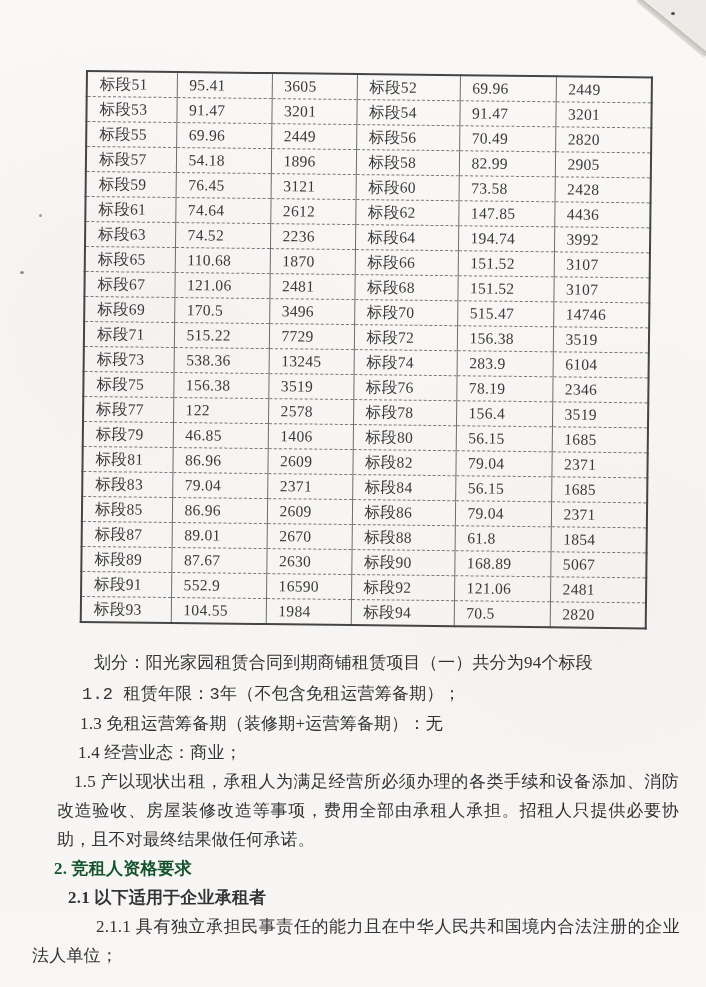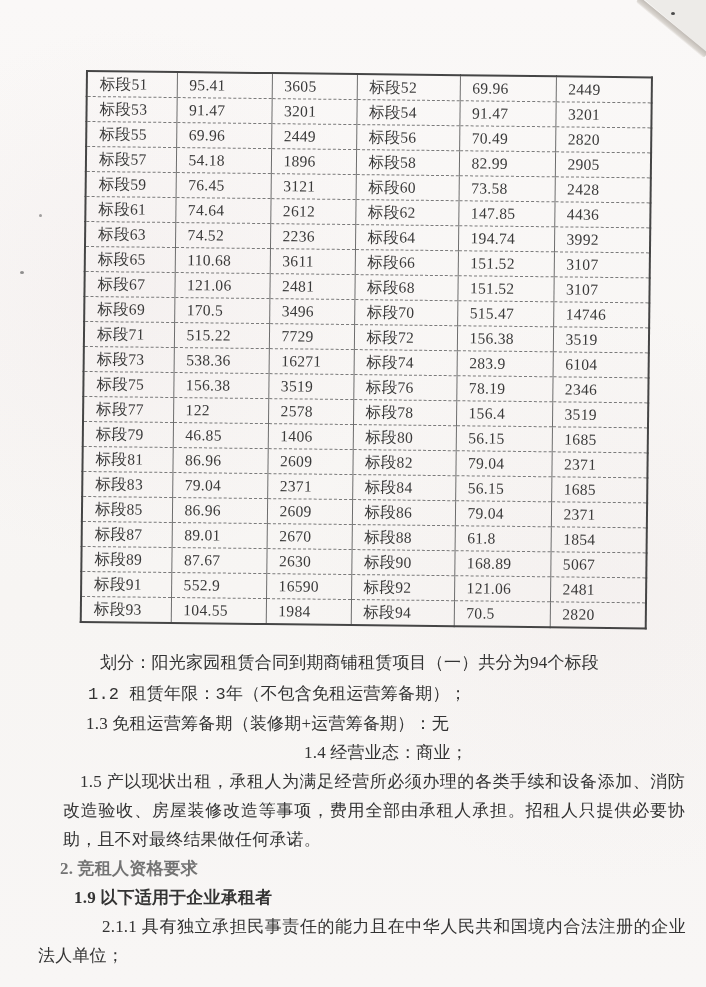--- a/index.html
+++ b/index.html
@@ -57,31 +57,31 @@
     font-size:15.5px;color:#3a3a3a;
     letter-spacing:.3px;
     white-space:nowrap;overflow:hidden;
   }
   tr:first-child td{border-top:none}
   tr:last-child td{border-bottom:none}
   td:last-child{border-right:none}
 
   
   .textblock{
-    position:absolute;left:38px;top:648px;width:650px;
+    position:absolute;left:32px;top:648px;width:650px;
     font-size:17px;line-height:29px;color:#333;
     letter-spacing:.2px;
   }
   .textblock p{margin:0;}
   .p-division{padding-left:62px;}
   .p-12{padding-left:50px;margin-top:3px !important;font-family:Liberation Mono, monospace;}
   .p-13{padding-left:48px;font-family:Liberation Serif, serif;}
-  .p-14{padding-left:46px;text-align:center;}
+  .p-14{padding-left:46px;}
   .p-15{margin-left:25px !important;width:622px;text-indent:17px;text-align:justify;}
-  .p-h2{padding-left:22px;font-weight:bold;color:#737373;font-family:Liberation Serif, serif;}
+  .p-h2{padding-left:22px;font-weight:bold;color:#14532d;font-family:Liberation Serif, serif;}
   .p-21{padding-left:36px;font-weight:600;}
   .p-211{text-indent:64px;width:648px;text-align:justify;}
 </style>
 </head>
 <body>
 
 <div class="paper-tint"></div>
 <div class="corner-tri"></div>
 <div class="corner-line"></div>
 <div class="speck s1"></div>
@@ -152,21 +152,21 @@
           <td>标段63</td>
           <td>74.52</td>
           <td>2236</td>
           <td>标段64</td>
           <td>194.74</td>
           <td>3992</td>
         </tr>
         <tr>
           <td>标段65</td>
           <td>110.68</td>
-          <td>3611</td>
+          <td>1870</td>
           <td>标段66</td>
           <td>151.52</td>
           <td>3107</td>
         </tr>
         <tr>
           <td>标段67</td>
           <td>121.06</td>
           <td>2481</td>
           <td>标段68</td>
           <td>151.52</td>
@@ -184,21 +184,21 @@
           <td>标段71</td>
           <td>515.22</td>
           <td>7729</td>
           <td>标段72</td>
           <td>156.38</td>
           <td>3519</td>
         </tr>
         <tr>
           <td>标段73</td>
           <td>538.36</td>
-          <td>16271</td>
+          <td>13245</td>
           <td>标段74</td>
           <td>283.9</td>
           <td>6104</td>
         </tr>
         <tr>
           <td>标段75</td>
           <td>156.38</td>
           <td>3519</td>
           <td>标段76</td>
           <td>78.19</td>
@@ -280,15 +280,15 @@
   </table>
 </div>
 
 <div class="textblock">
   <p class="p-division">划分：阳光家园租赁合同到期商铺租赁项目（一）共分为94个标段</p>
   <p class="p-12">1.2 租赁年限：3年（不包含免租运营筹备期）；</p>
   <p class="p-13">1.3 免租运营筹备期（装修期+运营筹备期）：无</p>
   <p class="p-14">1.4 经营业态：商业；</p>
   <p class="p-15">1.5 产以现状出租，承租人为满足经营所必须办理的各类手续和设备添加、消防改造验收、房屋装修改造等事项，费用全部由承租人承担。招租人只提供必要协助，且不对最终结果做任何承诺。</p>
   <p class="p-h2">2. 竞租人资格要求</p>
-  <p class="p-21">1.9 以下适用于企业承租者</p>
+  <p class="p-21">2.1 以下适用于企业承租者</p>
   <p class="p-211">2.1.1 具有独立承担民事责任的能力且在中华人民共和国境内合法注册的企业法人单位；</p>
 </div>
 
 </body></html>

